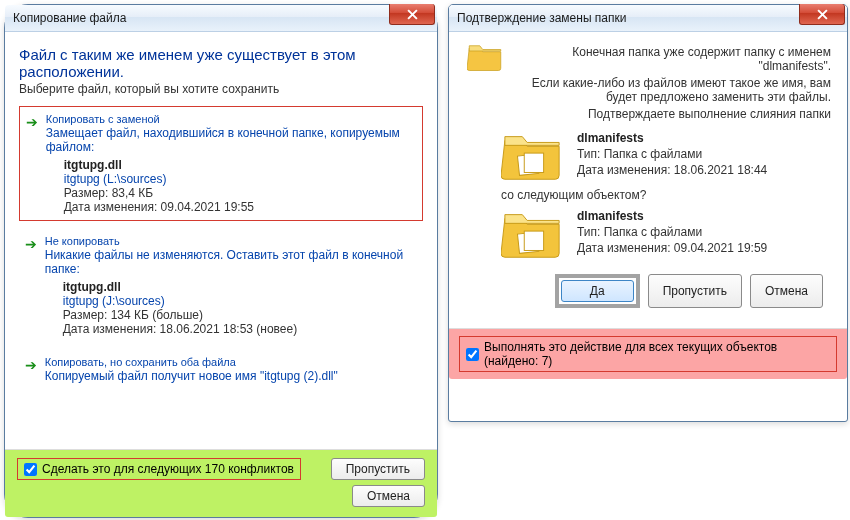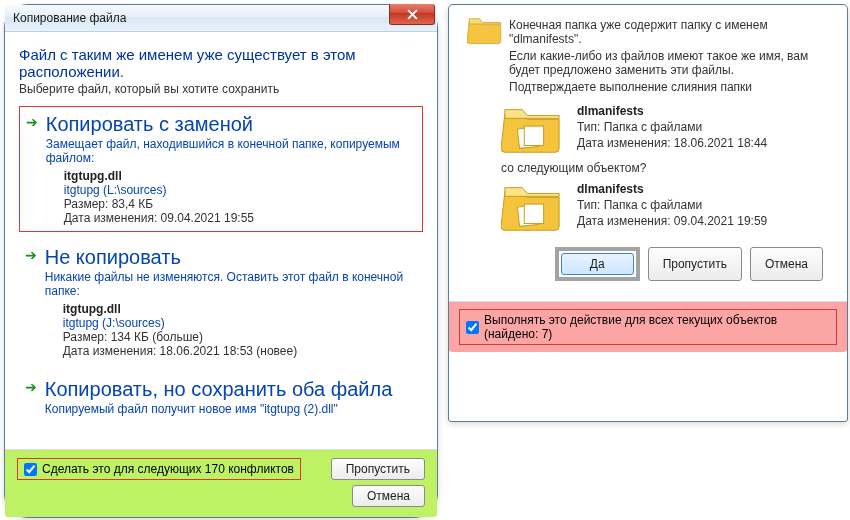--- a/index.html
+++ b/index.html
@@ -10,33 +10,33 @@
   .titlebar{height:26px;background:linear-gradient(#f7fbff,#e6eef8 45%,#d7e5f4 46%,#e9f2fb);border-bottom:1px solid #bcd0e5;display:flex;align-items:center;padding:0 0 0 8px;border-radius:4px 4px 0 0;position:relative;}
   .titlebar span.title{color:#1a1a1a;}
   .close-btn{position:absolute;right:2px;top:-1px;width:44px;height:20px;background:linear-gradient(#e97e70,#d34b36 45%,#c23721 46%,#e06650);border:1px solid #8f2c1c;border-top:none;border-radius:0 3px 3px 3px;display:flex;align-items:center;justify-content:center;color:#fff;font-weight:bold;cursor:pointer;}
   .close-btn svg{width:11px;height:11px;}
   .body{padding:10px 14px 10px 14px;color:#333;}
   .headline{color:#003399;font-size:15px;margin:4px 0 2px;}
   .sub{color:#333;margin-bottom:10px;}
   .option{display:flex;gap:8px;padding:6px 6px;cursor:pointer;}
   .opt-boxed{border:1px solid #d43a2f;padding:6px;}
   .arrow{color:#1a8f1a;font-size:14px;line-height:14px;margin-top:2px;flex:0 0 auto;}
-  .opt-title{color:#0645ad;font-size:20px;}
+  .opt-title{color:#0645ad;font-size:11px;}
   .opt-desc{color:#0645ad;font-size:12px;margin:1px 0 4px;}
   .file-block{padding-left:18px;}
   .fname{font-weight:bold;color:#222;}
   .fpath{color:#0645ad;}
   .fmeta{color:#333;}
   .footer{position:absolute;left:0;right:0;bottom:0;padding:8px 12px 10px;background:#bef264;border-top:1px solid #ddd;display:flex;align-items:flex-start;gap:10px;border-radius:0 0 3px 3px;}
   .chk-row{display:flex;align-items:center;gap:5px;border:1px solid #d43a2f;padding:3px 6px;}
   input[type=checkbox]{margin:0;width:13px;height:13px;cursor:pointer;}
   .btn{background:linear-gradient(#fdfdfd,#ececec);border:1px solid #8a8a8a;border-radius:3px;padding:3px 14px;cursor:pointer;font-size:12px;color:#222;}
   .btn-stack{margin-left:auto;display:flex;flex-direction:column;gap:5px;align-items:flex-end;}
   .win-right .body{padding:10px 16px 10px 12px;}
-  .r-row{display:flex;}
+  .r-row{display:flex;gap:10px;text-align:right;}
   .r-icon{flex:0 0 48px;display:flex;align-items:flex-start;justify-content:center;}
   .r-text p{margin:3px 0;}
   .folder-big{width:62px;height:52px;}
   .folder-small{width:36px;height:30px;}
   .info-block{display:flex;gap:14px;margin:6px 0 6px 40px;align-items:flex-start;}
   .info-block .meta div{line-height:16px;}
   .btn-row{display:flex;gap:8px;justify-content:flex-end;margin:14px 8px 10px 0;}
   .btn-primary{background:linear-gradient(#e9f3ff,#cfe6ff);border:1px solid #3d85c6;}
   .btn-boxed{border:4px solid #a3a3a3;padding:2px;display:inline-block;}
   .r-bottom{border-top:1px solid #ddd;background:#fca5a5;padding:7px 10px;border-radius:0 0 3px 3px;}
@@ -108,20 +108,28 @@
         <span>Сделать это для следующих 170 конфликтов</span>
       </label>
       <div class="btn-stack">
         <button class="btn">Пропустить</button>
         <button class="btn">Отмена</button>
       </div>
     </div>
   </div>
 
   <div class="window win-right">
+    <div class="titlebar">
+      <span class="title">Подтверждение замены папки</span>
+      <div class="close-btn">
+        <svg viewBox="0 0 10 10">
+            <path d="M1 1 L9 9 M9 1 L1 9" stroke="#fff" stroke-width="1.8"></path>
+          </svg>
+      </div>
+    </div>
     <div class="body">
       <div class="r-row">
         <div class="r-icon">
           <svg class="folder-small" viewBox="0 0 48 40">
               <path d="M3 8 h14 l4 5 h24 v22 a3 3 0 0 1 -3 3 h-39 a3 3 0 0 1 -3 -3 z" fill="#f5c542" stroke="#caa021"></path>
               <path d="M3 12 h42 v-2 h-24 l-4 -5 h-14 z" fill="#f8dd7d" stroke="#caa021"></path>
             </svg>
         </div>
         <div class="r-text">
           <p>Конечная папка уже содержит папку с именем "dlmanifests".</p>

